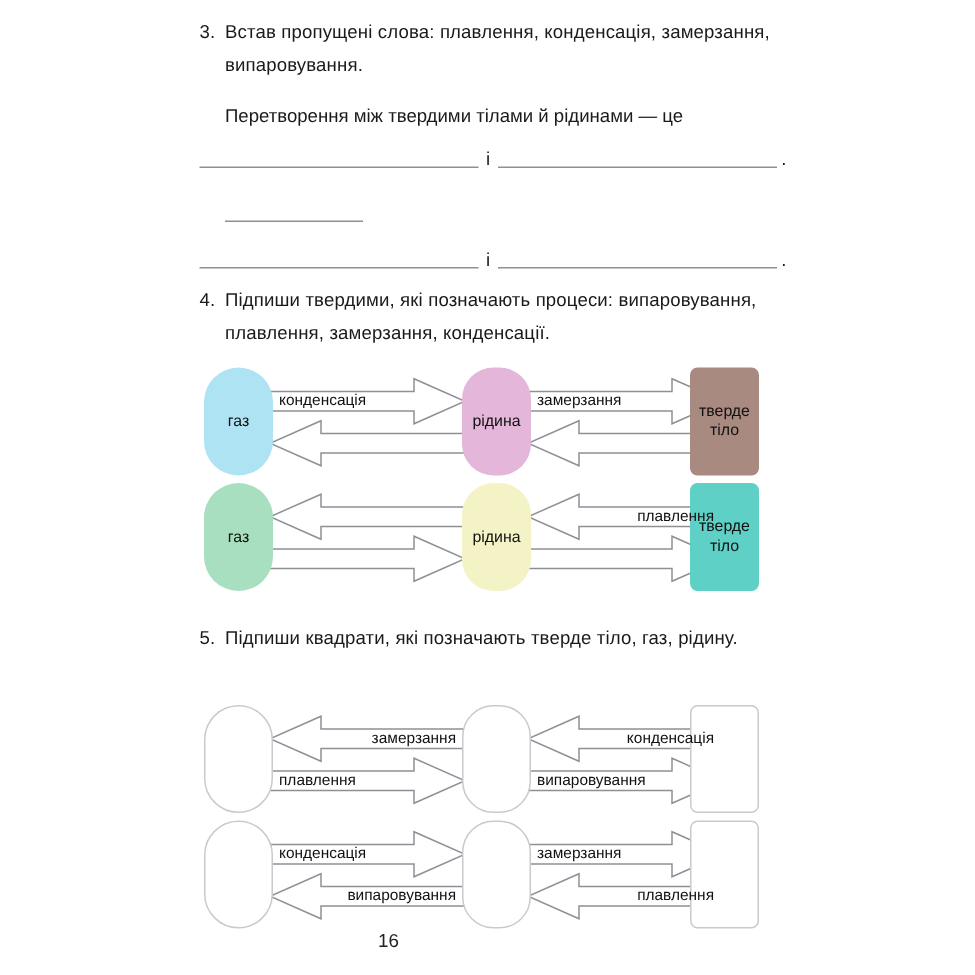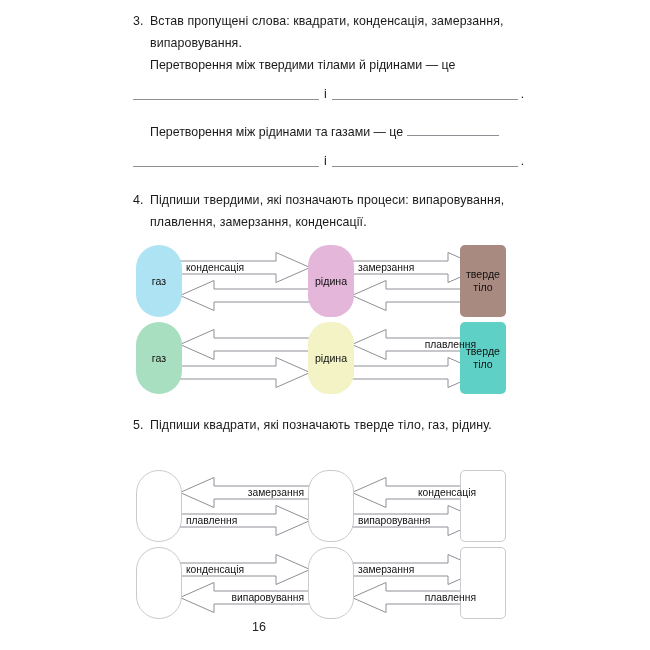--- a/index.html
+++ b/index.html
@@ -156,38 +156,37 @@
   }
 </style>
 </head>
 <body>
 
 <div class="page">
 
   <div class="task" style="top:10px;">
     <div class="task-head">
       <span class="task-num">3.</span>
-      <span class="task-text">Встав пропущені слова: квадрати, конденсація, замерзання, випаровування.</span>
-    </div>
-
-    <div class="sentence" style="margin-top:0;">
+      <span class="task-text">Встав пропущені слова: плавлення, конденсація, замерзання, випаровування.</span>
+    </div>
+
+    <div class="sentence" style="margin-top:12px;">
       <div class="sent-line1">
         <span>Перетворення між твердими тілами й рідинами — це</span>
       </div>
       <div class="blank-row">
         <span class="blank-seg" style="width:186px;"></span>
         <span class="conj">і</span>
         <span class="blank-seg" style="width:186px;"></span>
         <span class="dot">.</span>
       </div>
     </div>
 
     <div class="sentence" style="margin-top:21px;">
       <div class="sent-line1">
-        <span>Перетворення між рідинами та газами — це</span>
         <span class="blank-tail" style="width:92px;"></span>
       </div>
       <div class="blank-row">
         <span class="blank-seg" style="width:186px;"></span>
         <span class="conj">і</span>
         <span class="blank-seg" style="width:186px;"></span>
         <span class="dot">.</span>
       </div>
     </div>
   </div>

